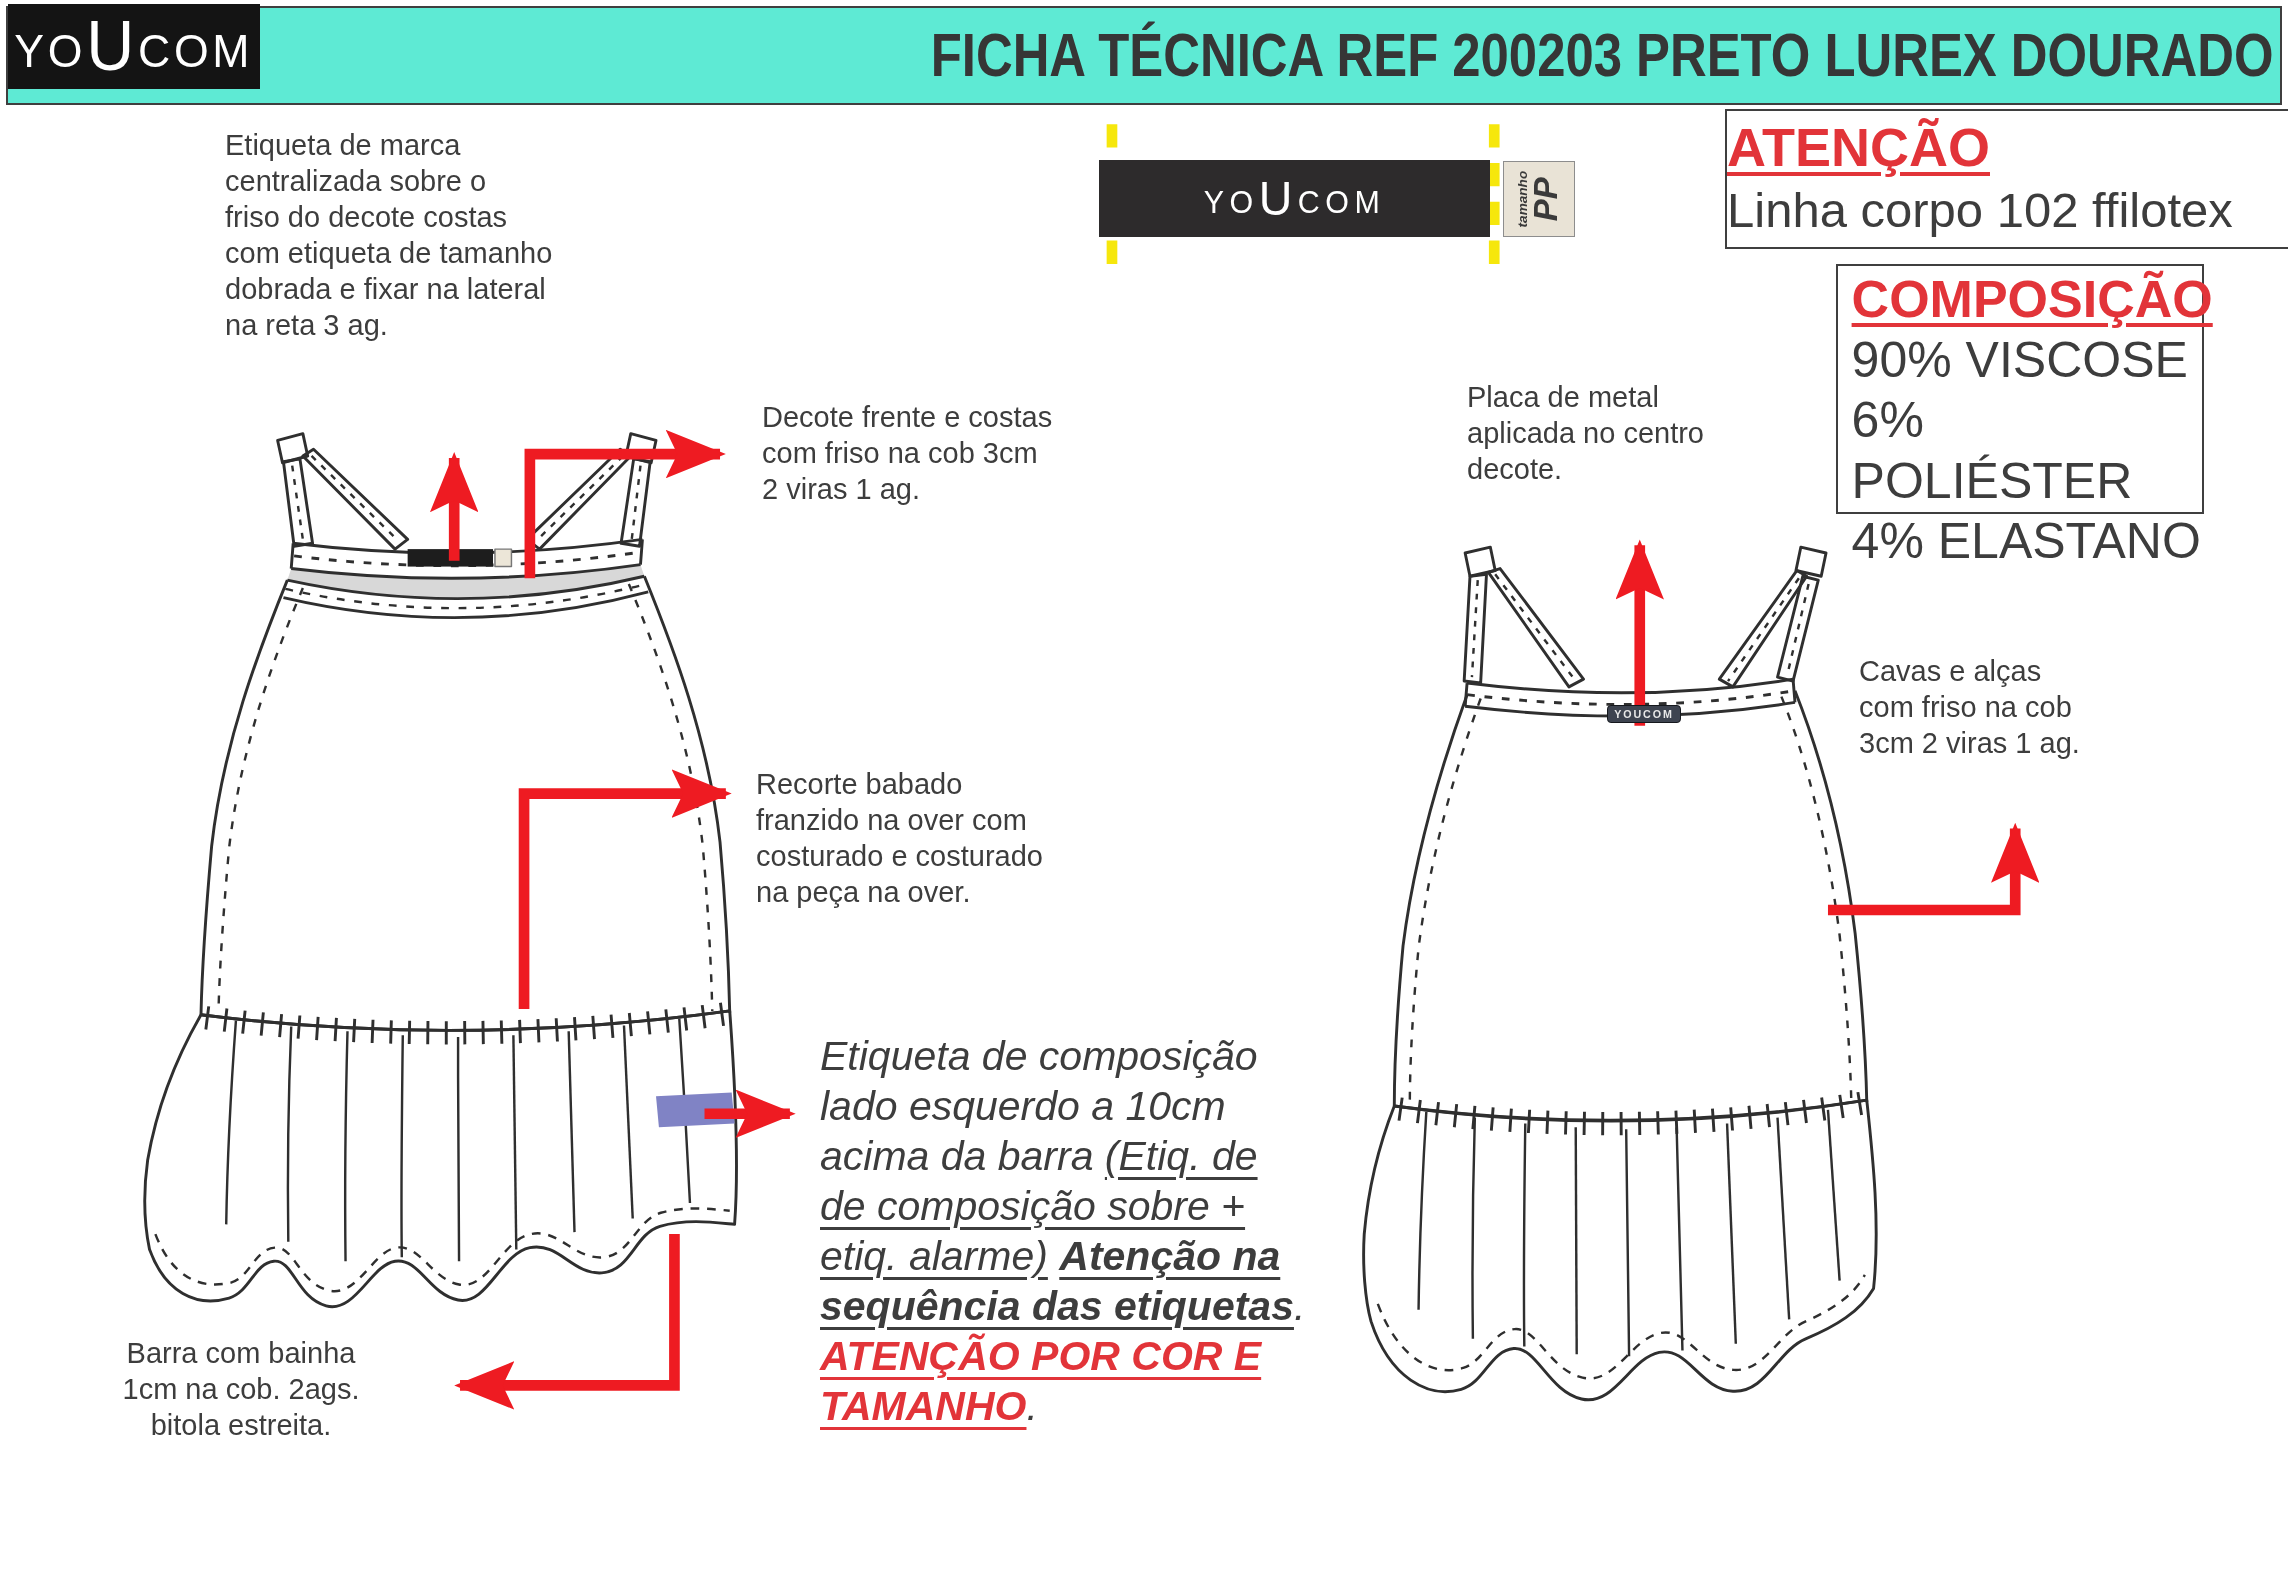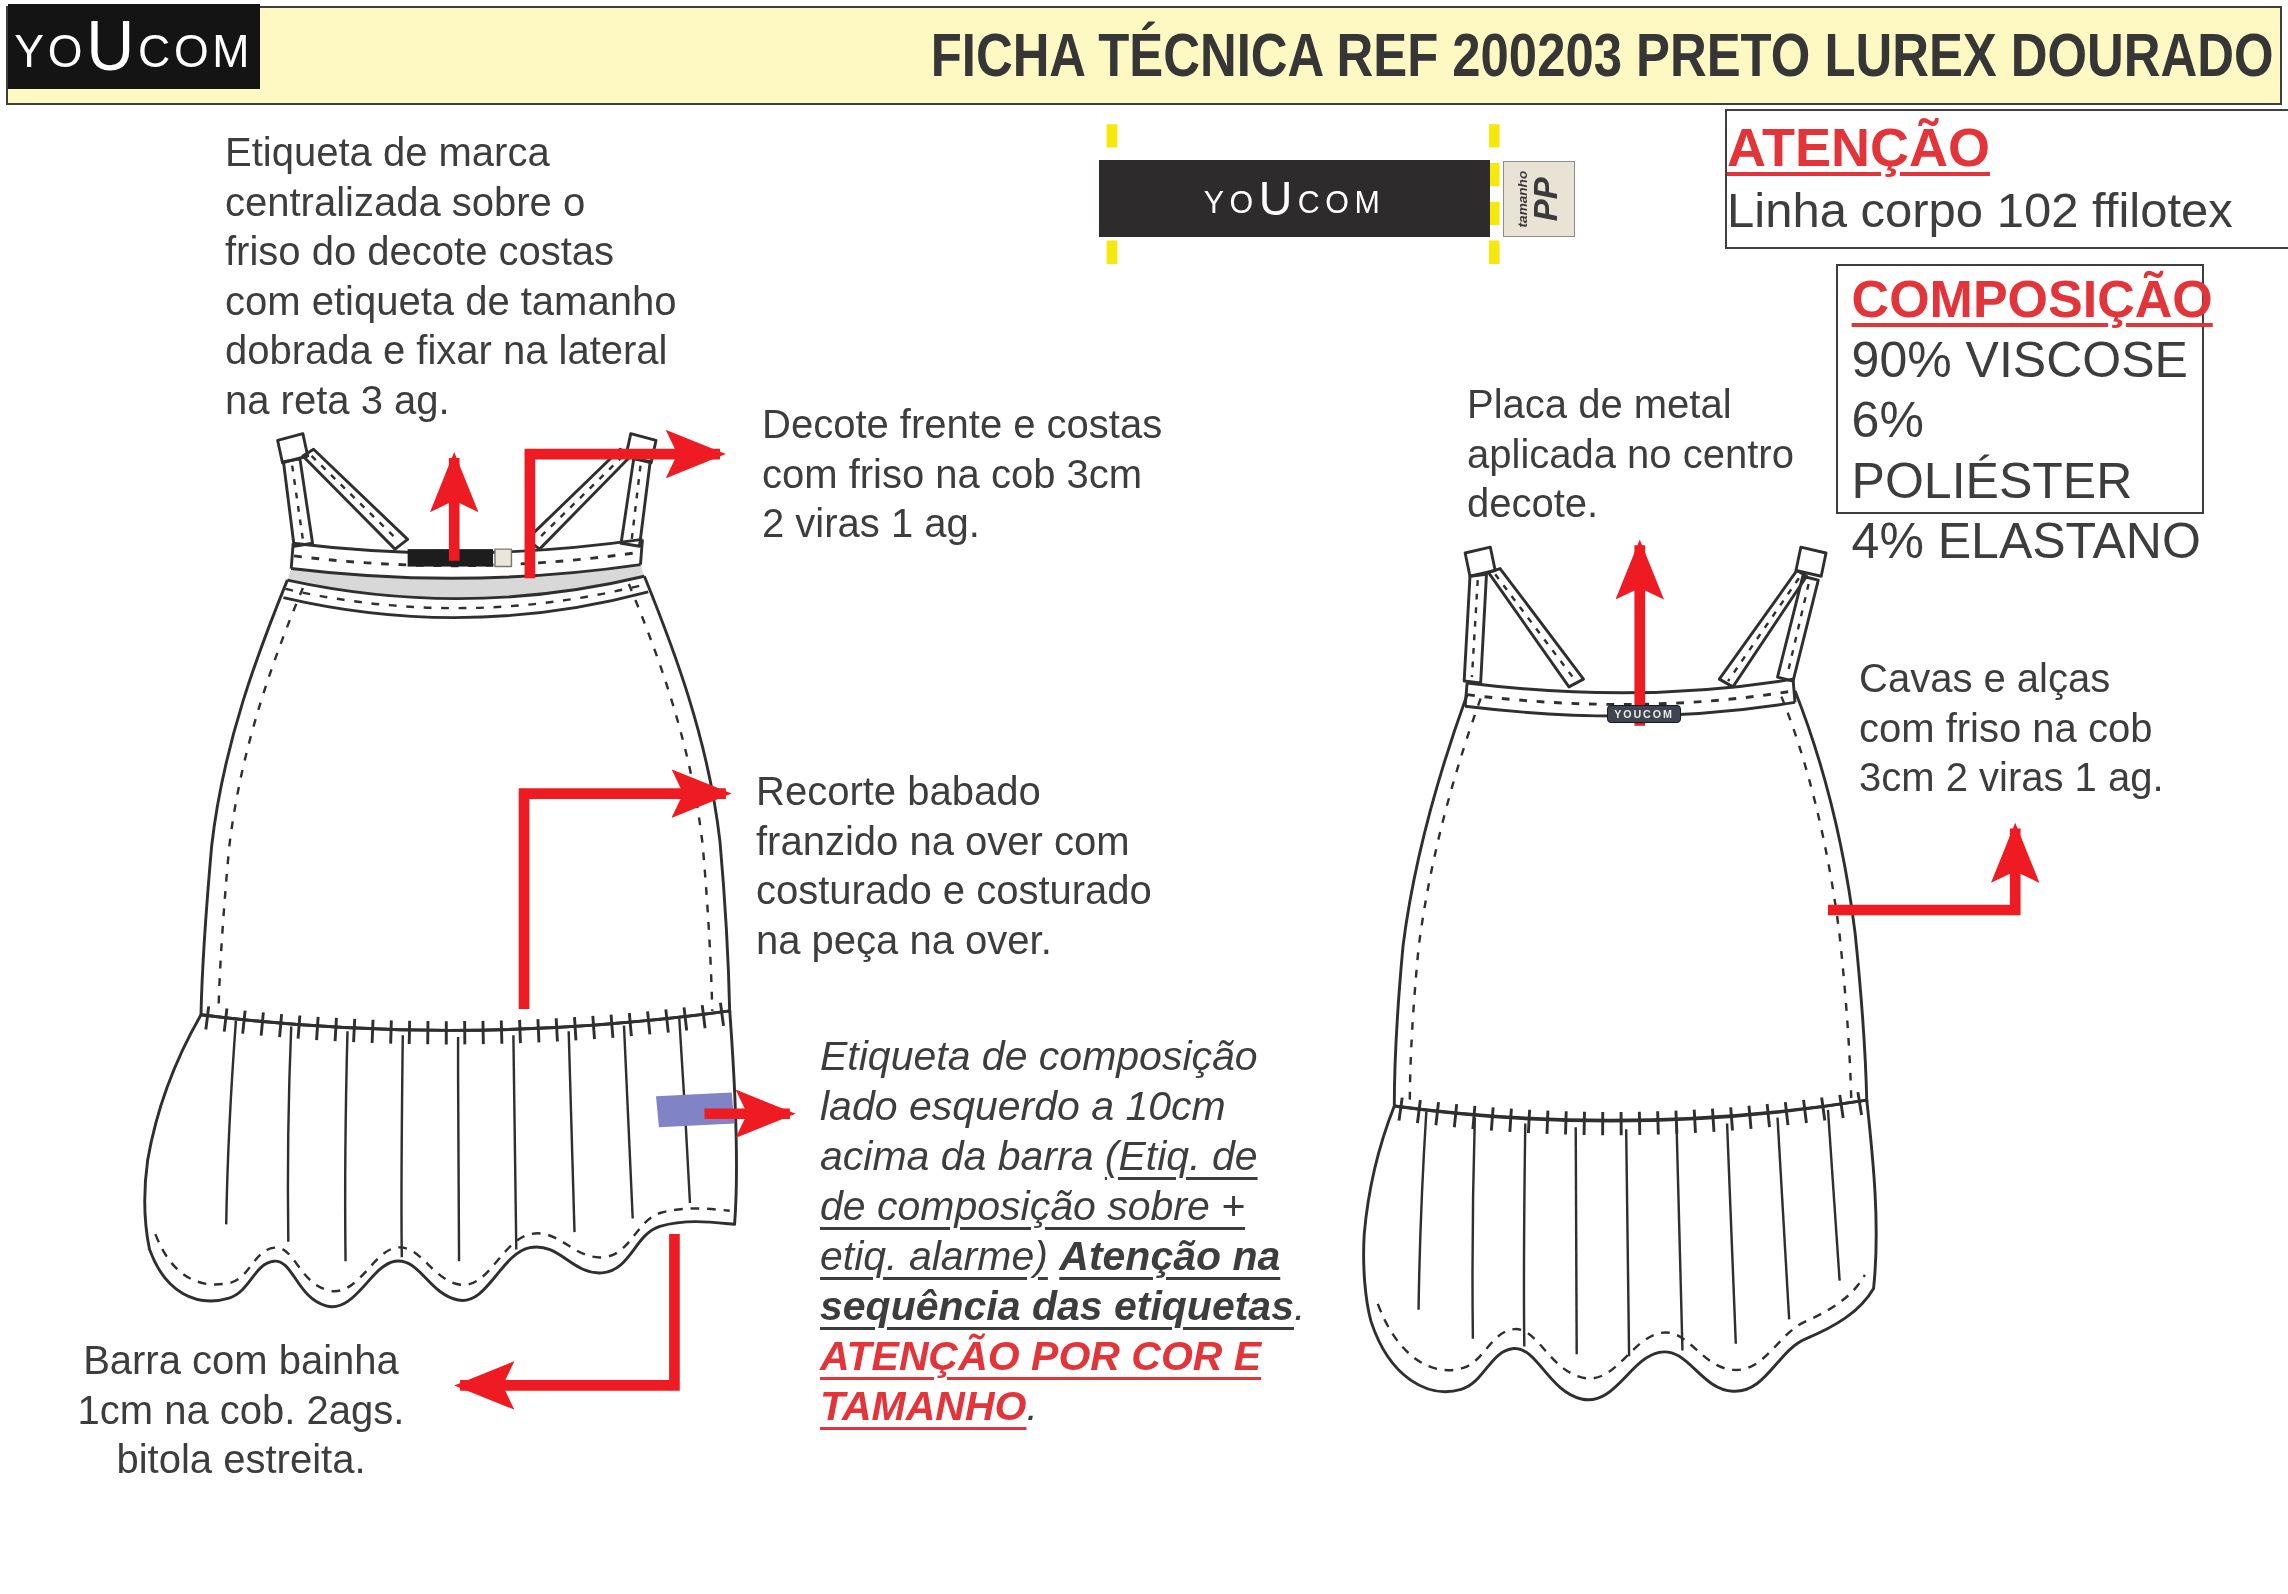--- a/index.html
+++ b/index.html
@@ -8,36 +8,36 @@
     --ink:#3d3d3d;
     --label-purple:#8083c5;
     --tag-beige:#e9e3d6;
     --marker-yellow:#f6e70c;
   }
   *{box-sizing:border-box;margin:0;padding:0;}
   body{margin:0;background:#fff;}
   .page{position:relative;width:2288px;height:1594px;background:#fff;overflow:hidden;
         font-family:"Liberation Sans",sans-serif;color:var(--ink);}
   
-  .header{position:absolute;left:5.8px;top:5.8px;width:2276px;height:99px;background:#fef9c3;
+  .header{position:absolute;left:5.8px;top:5.8px;width:2276px;height:99px;background:#5eead4;
           border:2.9px solid #3f3f3f;}
   .logo-box{position:absolute;left:7.8px;top:3.9px;width:252px;height:85px;background:#141414;
             display:flex;align-items:center;justify-content:center;}
   .brand-word{color:#fff;letter-spacing:3.9px;display:flex;align-items:flex-end;line-height:1;
               transform:scaleX(.95);}
   .logo-box .brand-word{font-size:47px;}
   .logo-box .brand-word .tall{font-size:70px;line-height:.78;}
   .title-wrap{position:absolute;left:291px;right:5.8px;top:0;height:93px;display:flex;
               align-items:center;justify-content:flex-end;overflow:visible;}
   .title-text{font-weight:bold;font-size:62px;color:#363636;white-space:nowrap;
               transform:scaleX(.82);transform-origin:right center;letter-spacing:0px;}
   
   .overlay{position:absolute;left:0;top:0;}
   
-  .ann{position:absolute;font-size:40px;line-height:1.24;color:var(--ink);}
+  .ann{position:absolute;font-size:29px;line-height:1.24;color:var(--ink);}
   .ann.center{text-align:center;}
   
   .box{position:absolute;background:#fff;border:2.9px solid #3f3f3f;}
   .attn-box{left:1705px;top:109px;width:680px;height:140px;padding-top:3.9px;text-align:left;margin-left:20px;}
   .attn-title{color:var(--text-red);font-weight:bold;font-size:54px;text-decoration:underline;
               text-decoration-thickness:3.9px;text-underline-offset:5.8px;line-height:1.2;}
   .attn-body{font-size:49px;color:var(--ink);line-height:1.25;}
   .comp-box{left:1836px;top:264px;width:368px;height:250px;padding:3.9px 0 0 13.6px;}
   .comp-title{color:var(--text-red);font-weight:bold;font-size:52px;text-decoration:underline;
               text-decoration-thickness:3.9px;text-underline-offset:5.8px;line-height:1.15;}

